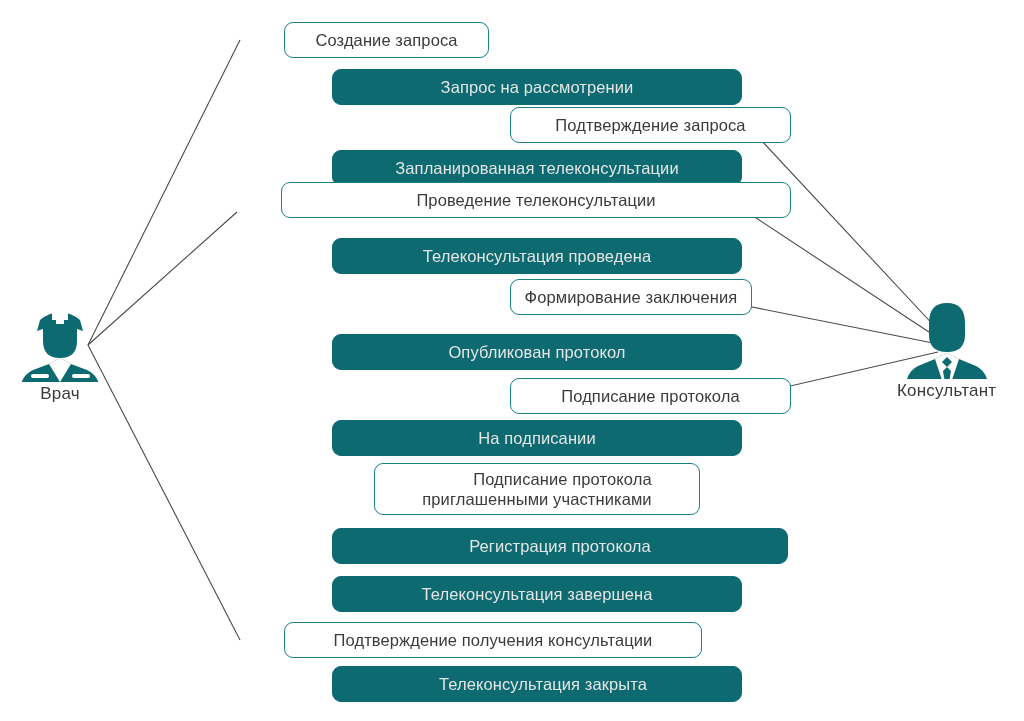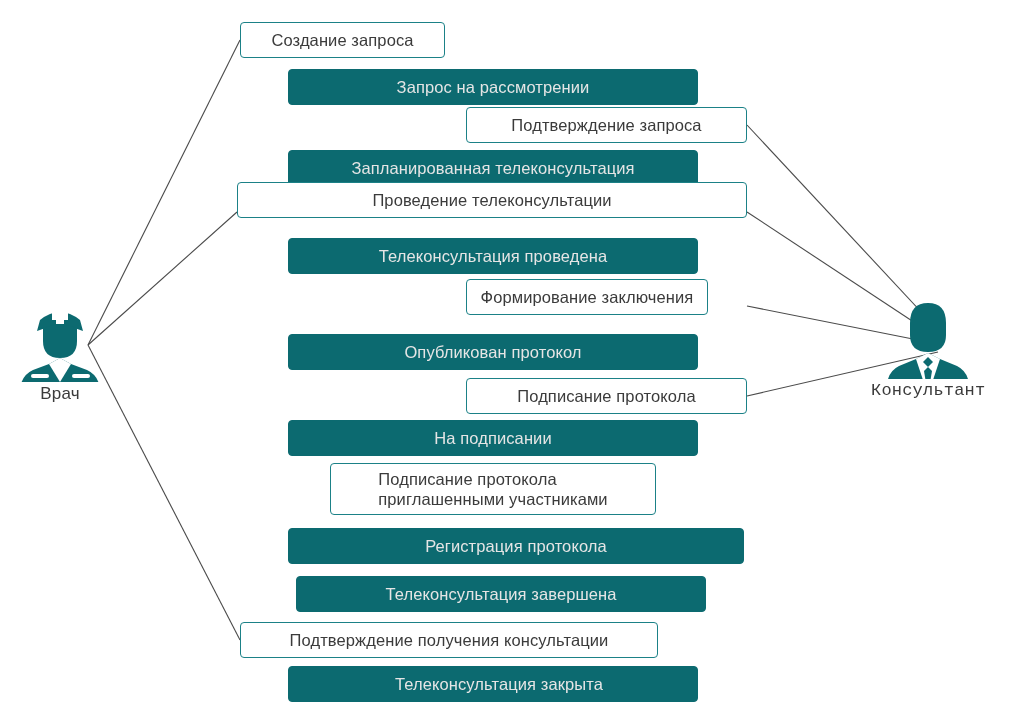--- a/index.html
+++ b/index.html
@@ -24,27 +24,28 @@
     width: 1024px;
     height: 721px;
     pointer-events: none;
   }
   .node {
     position: absolute;
     box-sizing: border-box;
     display: flex;
     align-items: center;
     justify-content: center;
-    text-align: left;
-    border-radius: 4px;
+    text-align: right;
+    border-radius: 9px;
     font-size: 16.5px;
     letter-spacing: 0.1px;
     line-height: 1.22;
     white-space: pre-line;
     z-index: 3;
+    margin-left: 44px;
   }
   .node.filled {
     background: #0c6a70;
     color: #e5e5e5;
     border: 1px solid #0c6a70;
   }
   .node.outline {
     background: #ffffff;
     color: #3b3b3b;
     border: 1.6px solid #1b8187;
@@ -93,47 +94,47 @@
         <path d="M44 58 l-11 6 -16 6 q-13 6 -13 22 l0 10 l80 0 l0 -10 q0 -16 -13 -22 l-16 -6 z" fill="#0c6a70"></path>
         <path d="M44 58 l-11 6 11 18 11 -18 z" fill="#ffffff"></path>
         <path d="M40 64 l4 4 4 -4 -4 -5 z" fill="#ffffff" opacity="0"></path>
         <rect x="15" y="74" width="18" height="4" rx="2" fill="#ffffff"></rect>
         <rect x="56" y="74" width="18" height="4" rx="2" fill="#ffffff"></rect>
       </svg>
     </span>
     <span class="actor-label">Врач</span>
   </div>
 
-  <div class="actor" id="actor-consultant" style="left: 871px; top: 297px; font-family: Liberation Mono, monospace;">
+  <div class="actor" id="actor-consultant" style="left: 897px; top: 297px;">
     <span>
       <svg width="88" height="82" viewBox="0 0 88 82">
 
         <path d="M26 26 q0 -20 18 -20 q18 0 18 20 l0 12 q0 17 -18 17 q-18 0 -18 -17 z" fill="#0c6a70"></path>
         <path d="M26 24 q2 -19 18 -19 q16 0 18 19 q-8 -8 -18 -8 q-10 0 -18 8 z" fill="#1b8187" opacity="0"></path>
 
         <path d="M44 56 l-12 6 -17 7 q-12 6 -12 21 l0 8 l82 0 l0 -8 q0 -15 -12 -21 l-17 -7 z" fill="#0c6a70"></path>
 
         <path d="M44 56 l-12 6 12 36 12 -36 z" fill="#ffffff"></path>
 
         <path d="M44 60 l-5 5 5 5 5 -5 z" fill="#0c6a70"></path>
         <path d="M44 70 l-4 4 4 24 4 -24 z" fill="#0c6a70"></path>
       </svg>
     </span>
     <span class="actor-label">Консультант</span>
   </div>
 
 <div class="node outline" style="left: 240px; top: 22px; width: 205px; height: 36px;"><span>Создание запроса</span></div>
     <div class="node filled" style="left: 288px; top: 69px; width: 410px; height: 36px;"><span>Запрос на рассмотрении</span></div>
     <div class="node outline" style="left: 466px; top: 107px; width: 281px; height: 36px;"><span>Подтверждение запроса</span></div>
-    <div class="node filled" style="left: 288px; top: 150px; width: 410px; height: 36px;"><span>Запланированная телеконсультация</span></div>
+    <div class="node filled" style="left: 288px; top: 150px; width: 410px; height: 36px;"><span>Запланированная телеконсультации</span></div>
     <div class="node outline" style="left: 237px; top: 182px; width: 510px; height: 36px;"><span>Проведение телеконсультации</span></div>
     <div class="node filled" style="left: 288px; top: 238px; width: 410px; height: 36px;"><span>Телеконсультация проведена</span></div>
     <div class="node outline" style="left: 466px; top: 279px; width: 242px; height: 36px;"><span>Формирование заключения</span></div>
     <div class="node filled" style="left: 288px; top: 334px; width: 410px; height: 36px;"><span>Опубликован протокол</span></div>
     <div class="node outline" style="left: 466px; top: 378px; width: 281px; height: 36px;"><span>Подписание протокола</span></div>
     <div class="node filled" style="left: 288px; top: 420px; width: 410px; height: 36px;"><span>На подписании</span></div>
     <div class="node outline" style="left: 330px; top: 463px; width: 326px; height: 52px;"><span>Подписание протокола
 приглашенными участниками</span></div>
     <div class="node filled" style="left: 288px; top: 528px; width: 456px; height: 36px;"><span>Регистрация протокола</span></div>
-    <div class="node filled" style="left: 296px; top: 576px; width: 410px; height: 36px;"><span>Телеконсультация завершена</span></div>
+    <div class="node filled" style="left: 288px; top: 576px; width: 410px; height: 36px;"><span>Телеконсультация завершена</span></div>
     <div class="node outline" style="left: 240px; top: 622px; width: 418px; height: 36px;"><span>Подтверждение получения консультации</span></div>
     <div class="node filled" style="left: 288px; top: 666px; width: 410px; height: 36px; padding-left: 12px;"><span>Телеконсультация закрыта</span></div>
   </div>
 
 </body></html>

